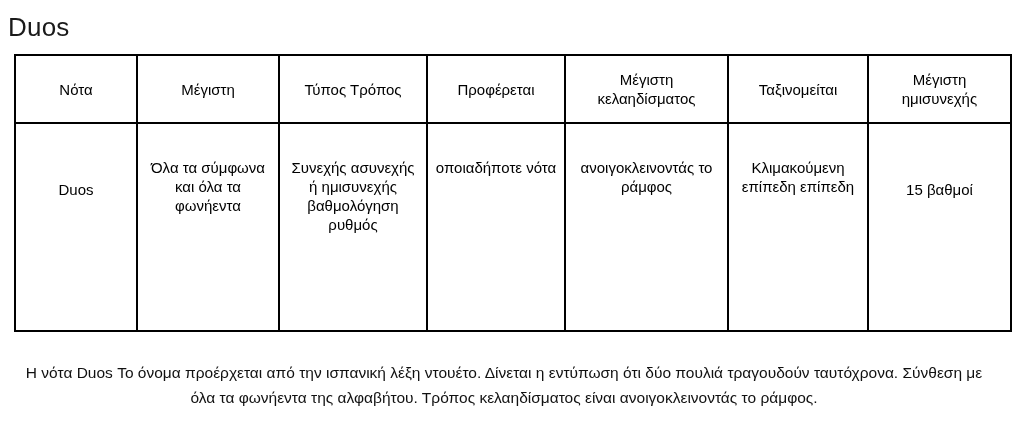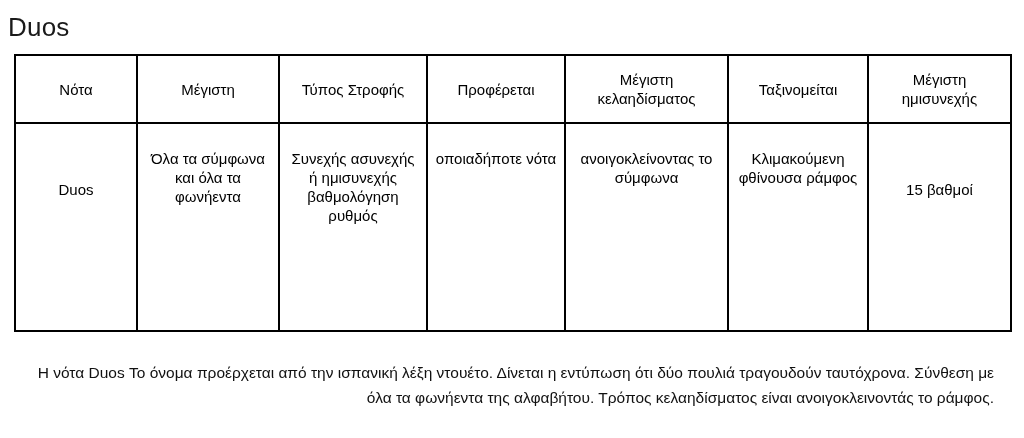--- a/index.html
+++ b/index.html
@@ -52,42 +52,42 @@
     padding: 4px 6px;
     box-sizing: border-box;
   }
   table.note-table thead th {
     height: 68px;
     font-weight: normal;
   }
   table.note-table tbody td {
     height: 208px;
     vertical-align: top;
-    padding-top: 25px;
+    padding-top: 34px;
   }
   table.note-table tbody td.first-col {
     padding-top: 56px;
   }
   
   col.c0 { width: 122px; }
   col.c1 { width: 142px; }
   col.c2 { width: 148px; }
   col.c3 { width: 138px; }
   col.c4 { width: 163px; }
   col.c5 { width: 140px; }
   col.c6 { width: 143px; }
   .paragraph {
     position: absolute;
     left: 14px;
     top: 352px;
     width: 980px;
     font-size: 15.5px;
     line-height: 25px;
     color: #111111;
-    text-align: right;
+    text-align: center;
   }
 </style>
 </head>
 <body>
 
 <div class="page">
 
   <div class="doc-title">Duos</div>
 
   <div class="table-wrap">
@@ -98,35 +98,35 @@
           <col class="c2">
           <col class="c3">
           <col class="c4">
           <col class="c5">
           <col class="c6">
       </colgroup>
       <thead>
         <tr>
           <th>Νότα</th>
           <th>Μέγιστη</th>
-          <th>Τύπος Στροφής</th>
+          <th>Τύπος Τρόπος</th>
           <th>Προφέρεται</th>
           <th>Μέγιστη κελαηδίσματος</th>
           <th>Ταξινομείται</th>
           <th>Μέγιστη ημισυνεχής</th>
         </tr>
       </thead>
       <tbody>
         <tr>
           <td class="first-col">Duos</td>
           <td>Όλα τα σύμφωνα και όλα τα φωνήεντα</td>
           <td>Συνεχής ασυνεχής ή ημισυνεχής βαθμολόγηση ρυθμός</td>
           <td>οποιαδήποτε νότα</td>
-          <td>ανοιγοκλείνοντας το σύμφωνα</td>
-          <td>Κλιμακούμενη φθίνουσα ράμφος</td>
+          <td>ανοιγοκλεινοντάς το ράμφος</td>
+          <td>Κλιμακούμενη επίπεδη επίπεδη</td>
           <td class="first-col">15 βαθμοί</td>
         </tr>
       </tbody>
     </table>
   </div>
 
   <div class="paragraph">Η νότα Duos Το όνομα προέρχεται από την ισπανική λέξη ντουέτο. Δίνεται η εντύπωση ότι δύο πουλιά τραγουδούν ταυτόχρονα. Σύνθεση με όλα τα φωνήεντα της αλφαβήτου. Τρόπος κελαηδίσματος είναι ανοιγοκλεινοντάς το ράμφος.</div>
 
 </div>
 

